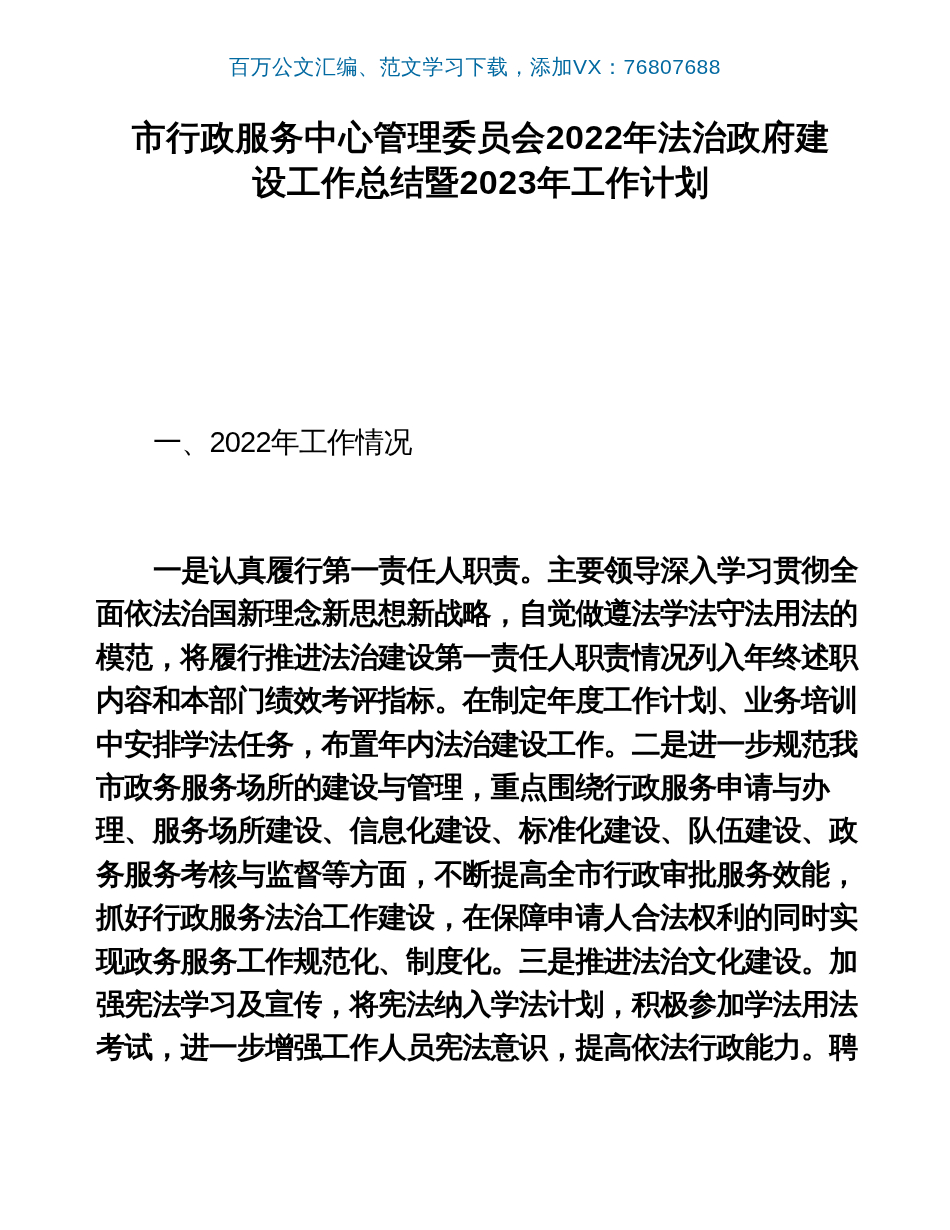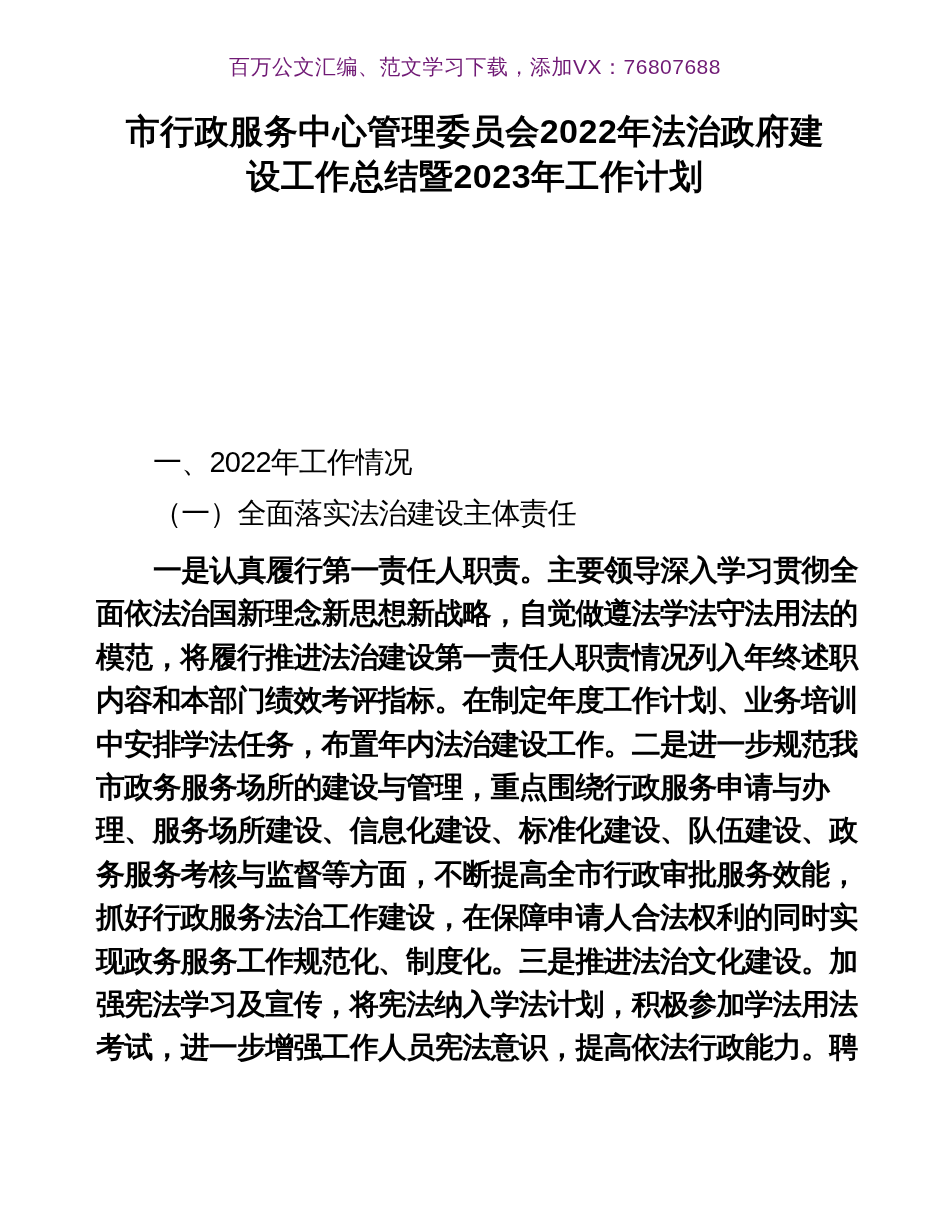--- a/index.html
+++ b/index.html
@@ -18,29 +18,29 @@
   }
   .watermark {
     position: absolute;
     top: 54px;
     left: 0;
     width: 950px;
     text-align: center;
     font-size: 21px;
     line-height: 26px;
     letter-spacing: 0.5px;
-    color: #701a75;
+    color: #0369a1;
     white-space: pre-line;
   }
   .doc-title {
     position: absolute;
     top: 109px;
     left: 95px;
     width: 760px;
-    margin: 0;
+    margin: 6px;
     text-align: center;
     font-size: 34px;
     line-height: 45px;
     font-weight: bold;
     color: #000000;
     white-space: pre-line;
     letter-spacing: 0.5px;
   }
   .para, .heading {
     position: absolute;
@@ -49,38 +49,37 @@
     margin: 0;
     font-size: 29px;
     line-height: 43.4px;
     font-weight: 400;
     color: #000000;
     white-space: pre-line;
     letter-spacing: -0.8px;
     text-indent: 57px;
   }
   .para-intro   { top: 216px; }
-  .heading-sec  { top: 441px; }
+  .heading-sec  { top: 421px; }
   .heading-sub  { top: 492px; }
   .para-body    { top: 549px; font-weight: bold; }
 </style>
 </head>
 <body>
 
 <div class="page">
 
   <div class="watermark">百万公文汇编、范文学习下载，添加VX：76807688</div>
 
   <h1 class="doc-title">市行政服务中心管理委员会2022年法治政府建
 设工作总结暨2023年工作计划</h1>
 
 
   <div class="heading heading-sec">一、2022年工作情况</div>
 
-  <div class="heading heading-sub">（一）全面落实法治建设主体责任</div>
 
   <p class="para para-body">一是认真履行第一责任人职责。主要领导深入学习贯彻全
 面依法治国新理念新思想新战略，自觉做遵法学法守法用法的
 模范，将履行推进法治建设第一责任人职责情况列入年终述职
 内容和本部门绩效考评指标。在制定年度工作计划、业务培训
 中安排学法任务，布置年内法治建设工作。二是进一步规范我
 市政务服务场所的建设与管理，重点围绕行政服务申请与办
 理、服务场所建设、信息化建设、标准化建设、队伍建设、政
 务服务考核与监督等方面，不断提高全市行政审批服务效能，
 抓好行政服务法治工作建设，在保障申请人合法权利的同时实

